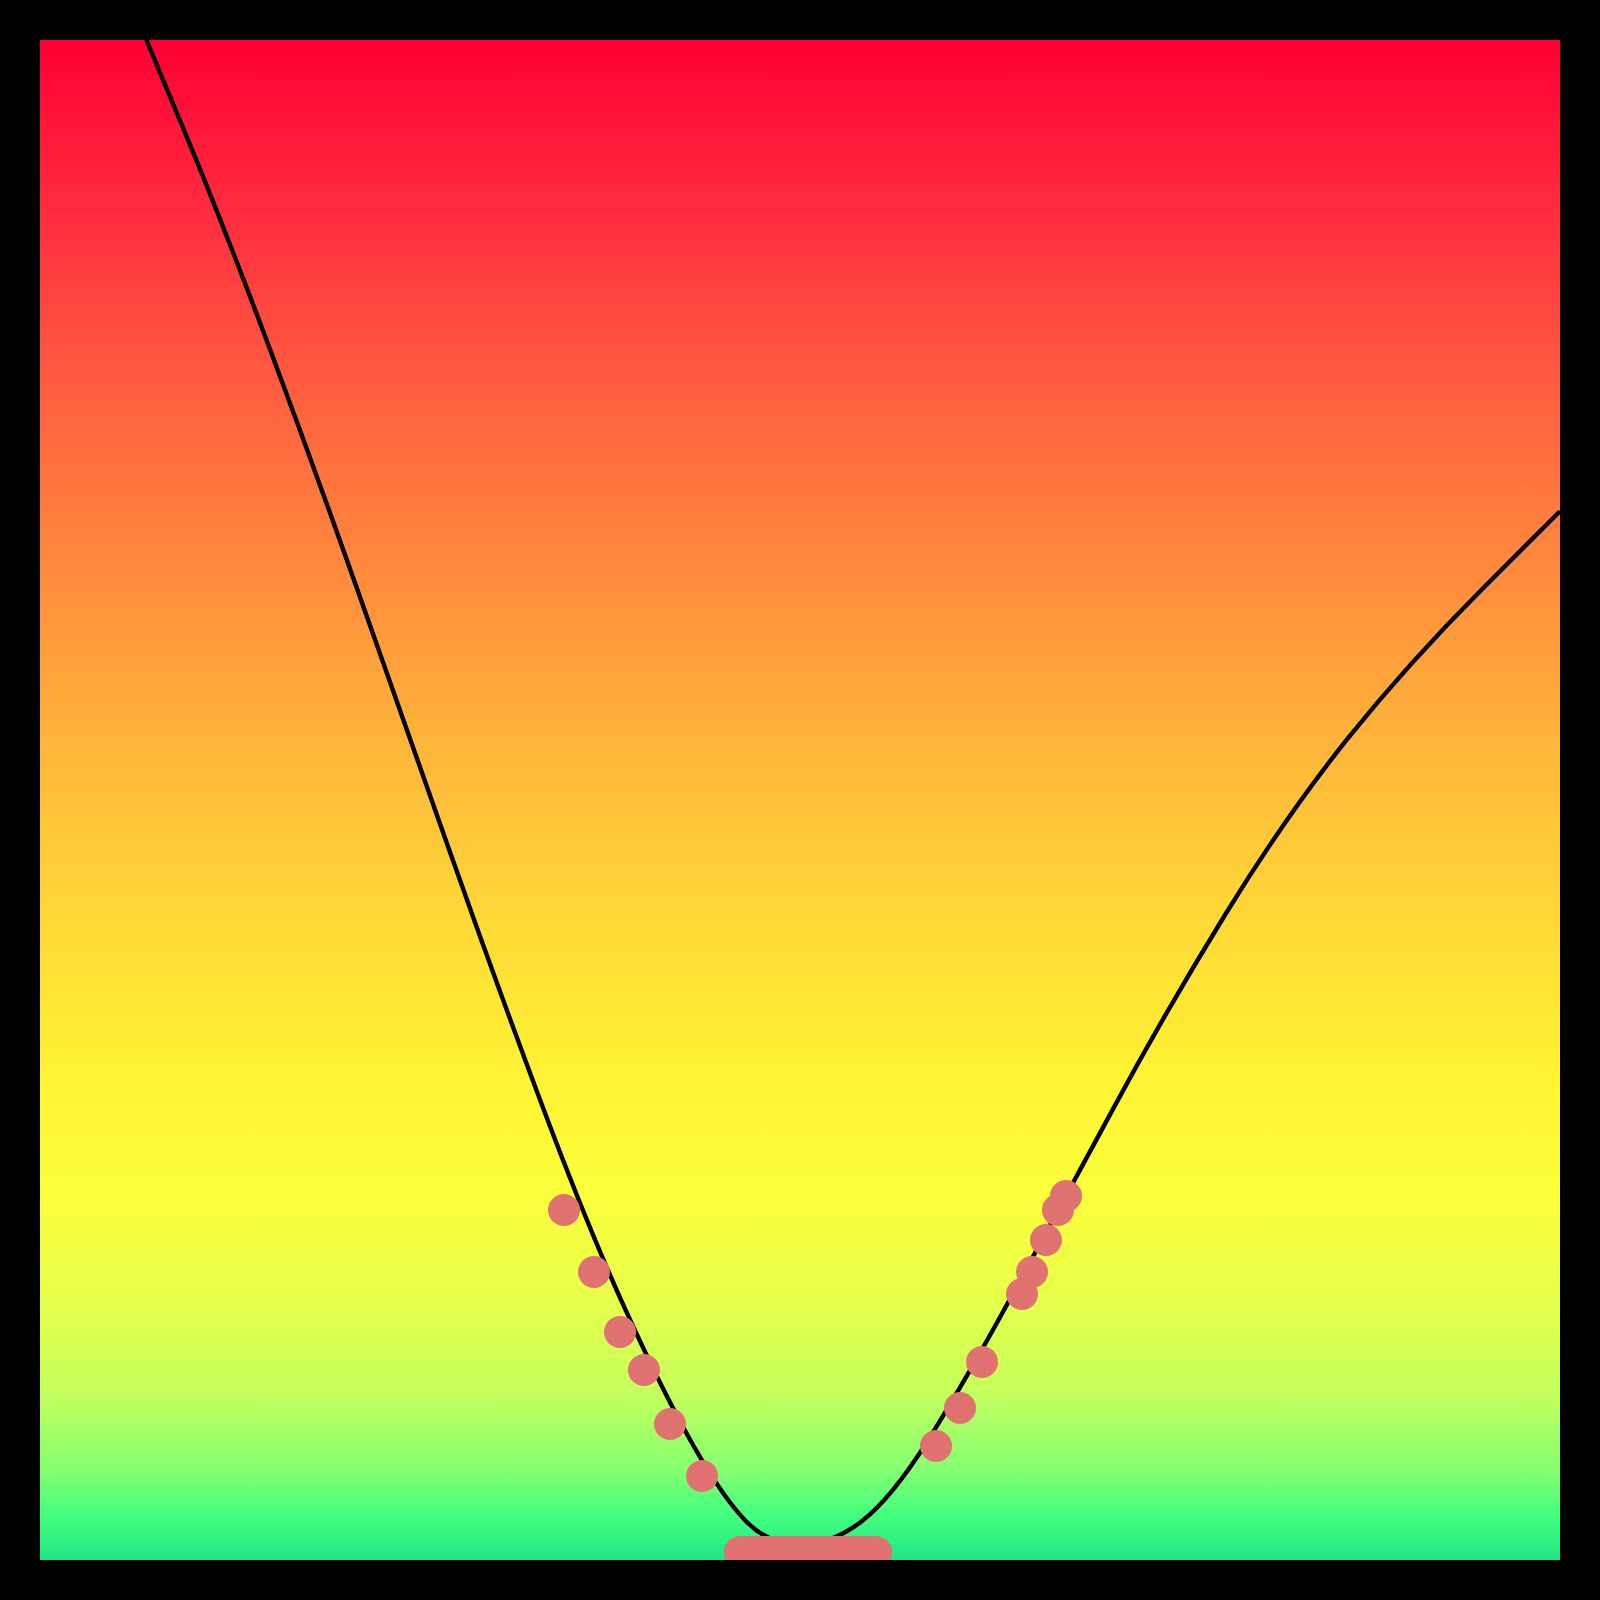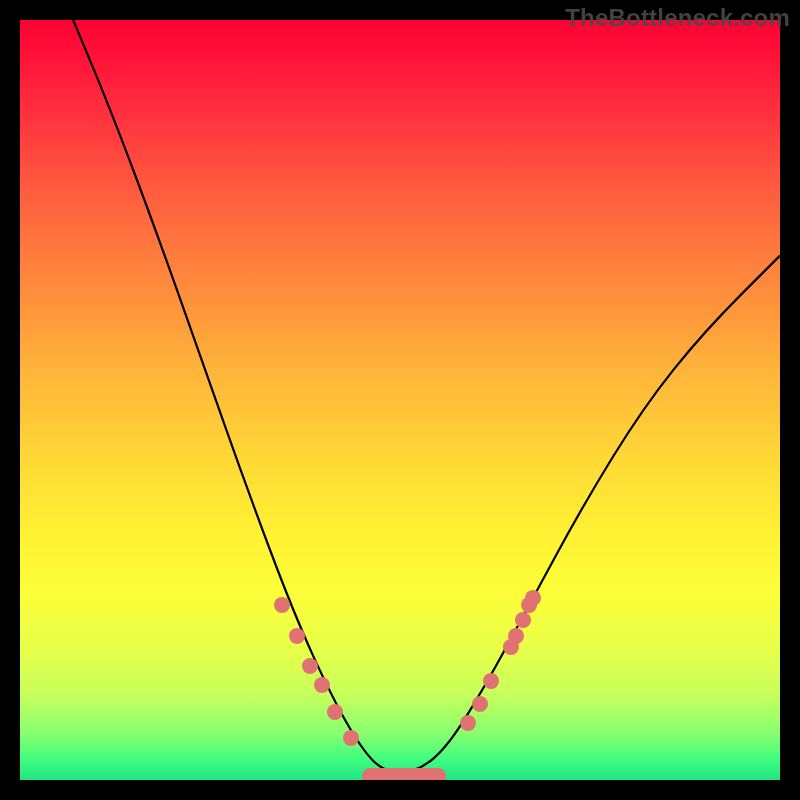--- a/index.html
+++ b/index.html
@@ -83,21 +83,20 @@
     height: 16px;
     background: #e07272;
     border-radius: 8px;
     z-index: 4;
   }
 </style>
 </head>
 <body>
 
 <div class="outer">
-  <div class="watermark">TheBottleneck.com</div>
 
   <div class="plot">
     <div class="gradient"></div>
 
     <svg class="curve" viewBox="0 0 760 760" preserveAspectRatio="none">
       <path id="curve-path" d="M 53.2 0 Q 53.2 0 72.2 45.60000000000002 Q 91.2 91.20000000000005 114 152.00000000000006 Q 136.79999999999998 212.80000000000007 159.6 277.4 Q 182.4 341.99999999999994 205.2 406.59999999999997 Q 228 471.2 250.79999999999998 532 Q 273.59999999999997 592.8 292.59999999999997 634.5999999999999 Q 311.59999999999997 676.4 326.79999999999995 703 Q 342 729.6 353.4 741 Q 364.8 752.4 380 752.4 Q 395.2 752.4 410.4 741 Q 425.6 729.6 444.6 699.2 Q 463.59999999999997 668.8 486.4 627 Q 509.20000000000005 585.2 535.8 535.8000000000001 Q 562.4 486.40000000000003 592.8 437 Q 623.1999999999999 387.6 653.5999999999999 349.6 Q 684 311.6 722 273.6 T 760 235.60000000000002" fill="none" stroke="#000000" stroke-width="2.2"></path>
     </svg>
 
     <div class="marker-layer" id="marker-layer">
         <div class="marker" style="left: 262.2px; top: 585.2px; background: rgb(224, 114, 114);"></div>

